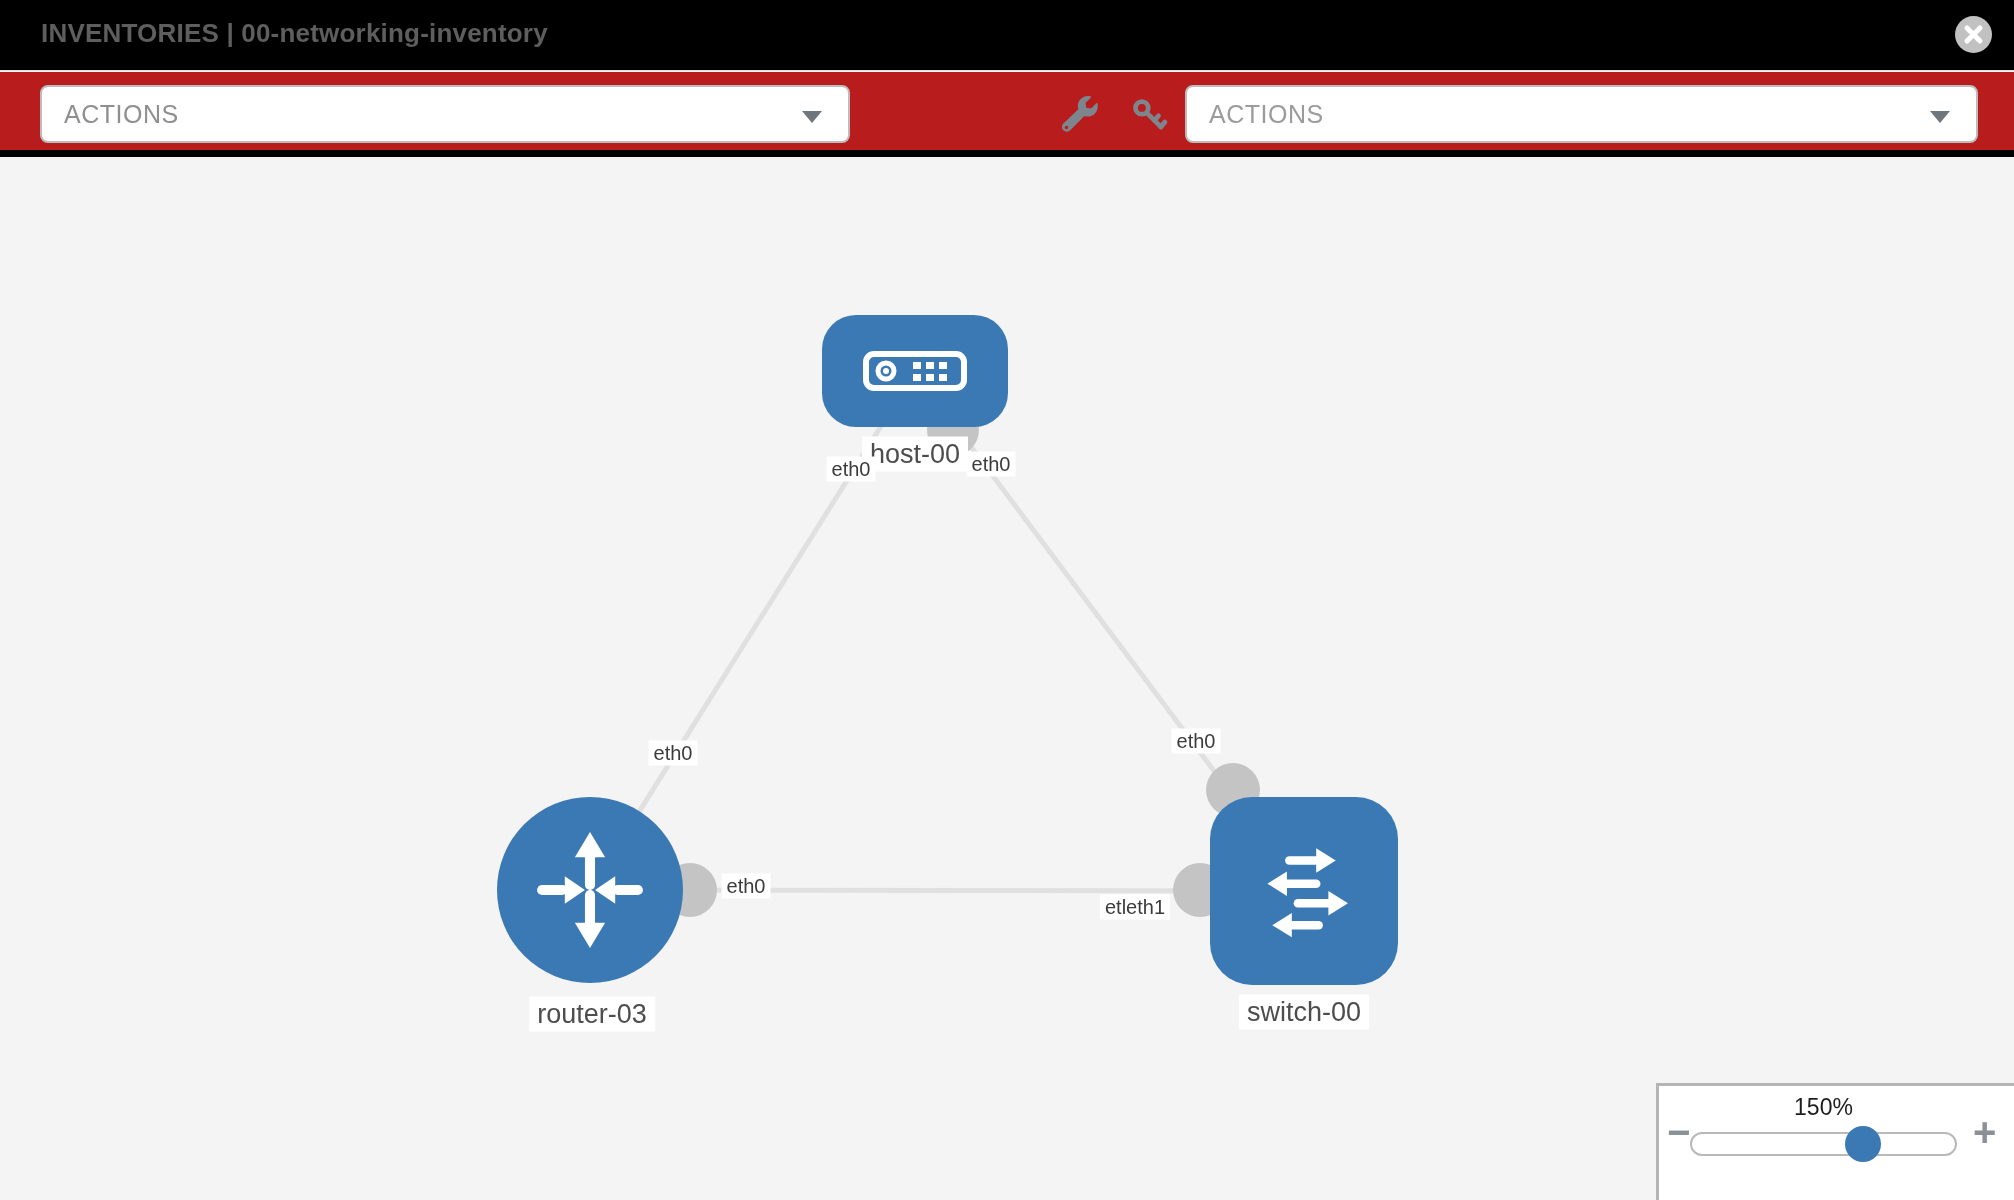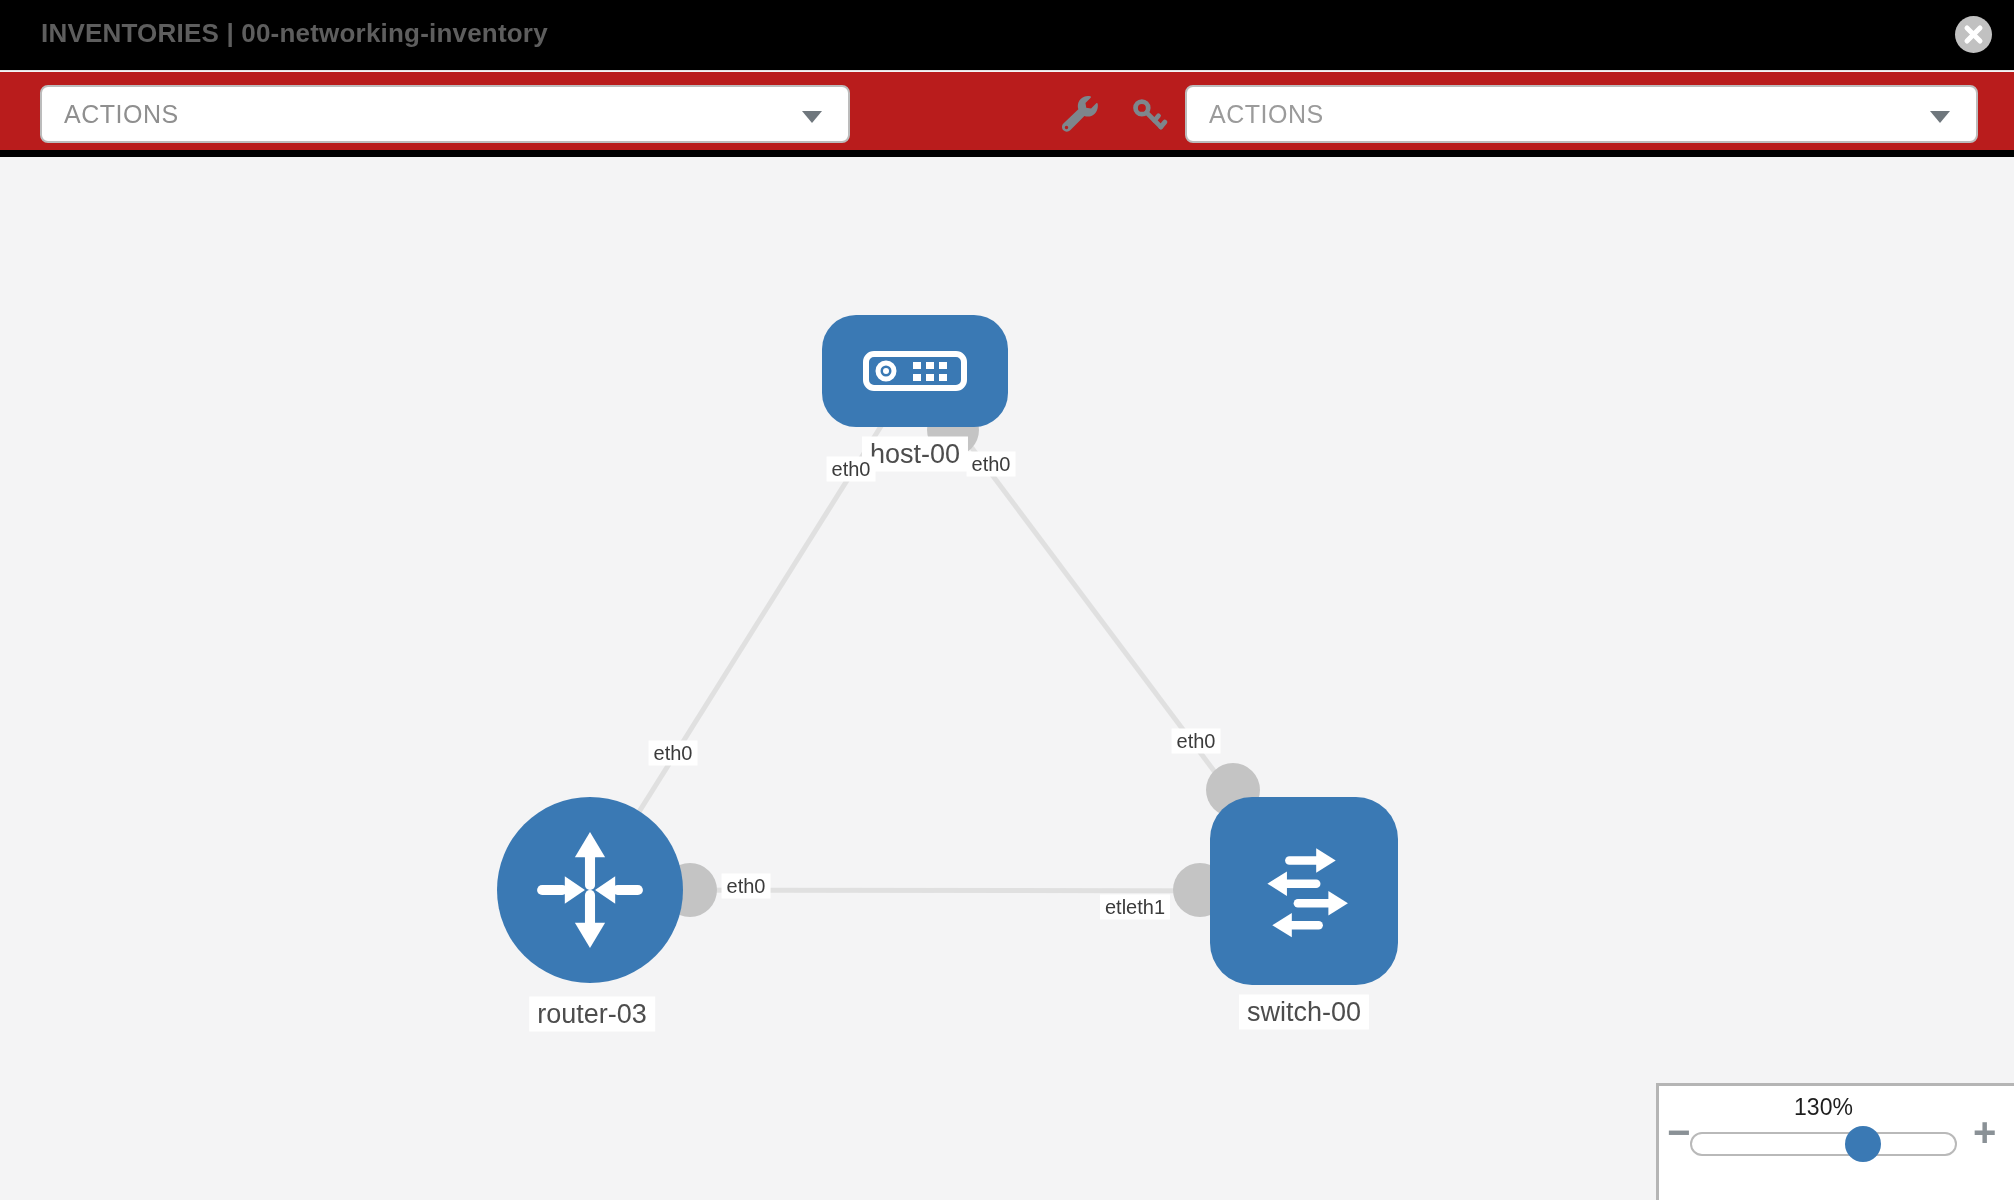--- a/index.html
+++ b/index.html
@@ -188,18 +188,18 @@
 
   <div class="if-label" style="left:851px;top:312px;">eth0</div>
   <div class="if-label" style="left:991px;top:307px;">eth0</div>
   <div class="if-label" style="left:673px;top:596px;">eth0</div>
   <div class="if-label" style="left:1196px;top:584px;">eth0</div>
   <div class="if-label" style="left:746px;top:729px;">eth0</div>
   <div class="if-label" style="left:1135px;top:750px;">etleth1</div>
 </div>
 
 <div class="zoom-panel">
-  <div class="zoom-level">130%</div>
+  <div class="zoom-level">150%</div>
   <div class="zoom-btn" style="left:8px;">−</div>
   <div class="zoom-track"></div>
   <div class="zoom-handle"></div>
   <div class="zoom-btn" style="left:314px;">+</div>
 </div>
 
 </body></html>

